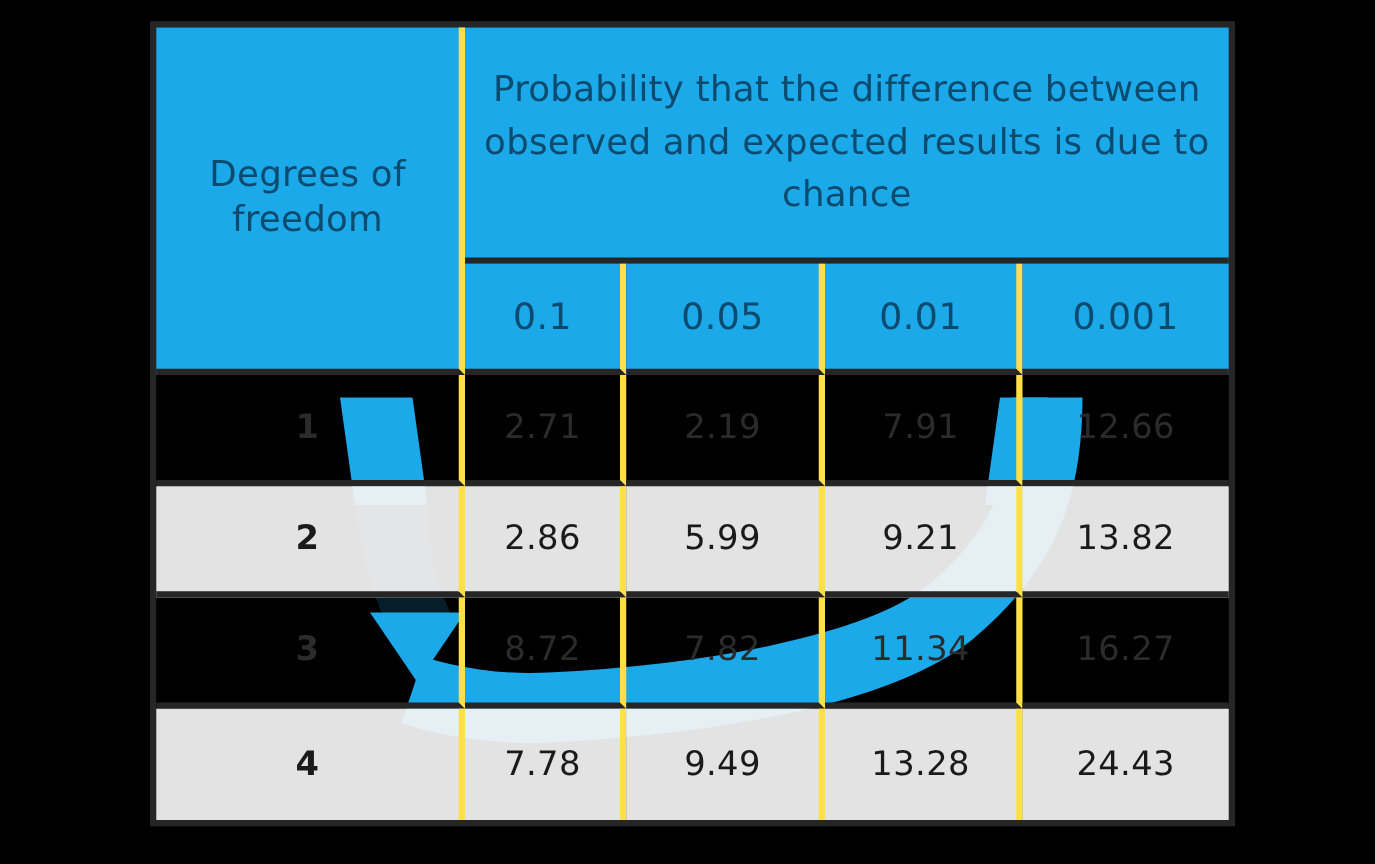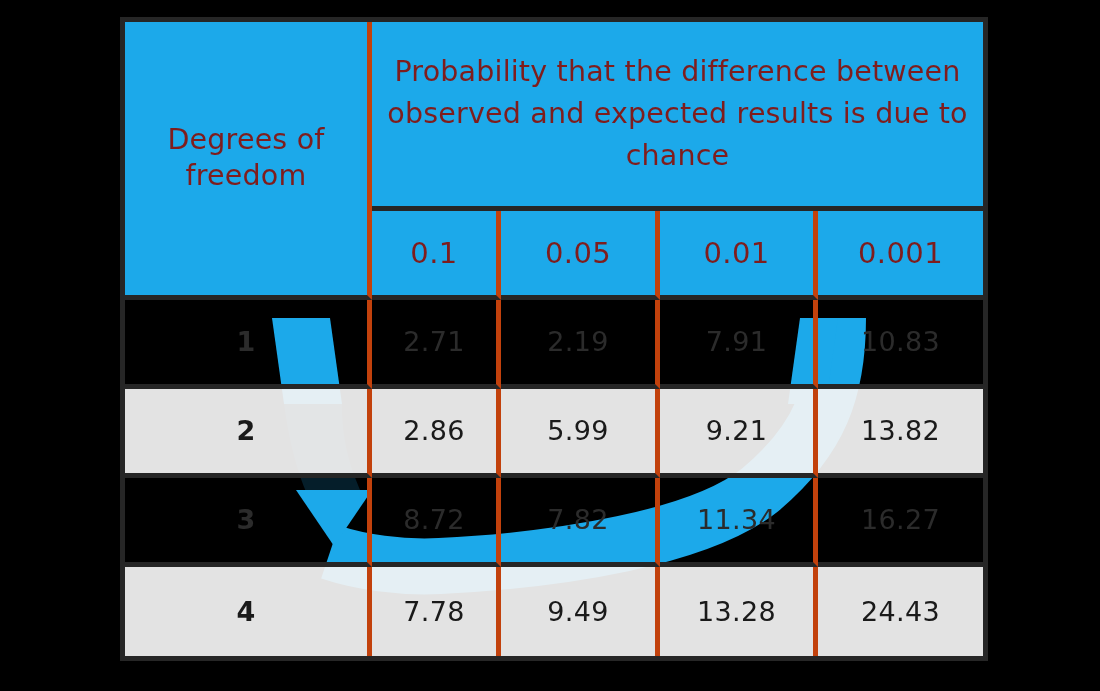--- a/index.html
+++ b/index.html
@@ -51,27 +51,27 @@
   }
 
   table.chi td {
     padding: 0;
     vertical-align: middle;
     text-align: center;
     position: relative;
   }
 
   
-  .cell-border-r { border-right: 5px solid #c2410c; }
+  .cell-border-r { border-right: 5px solid #fde047; }
   .cell-border-b { border-bottom: 5px solid #262626; }
 
   
   .hdr {
     background: #1CA9EA;
-    color: #7f1d1d;
+    color: #0c4a6e;
   }
   .hdr-title {
     font-size: 28.5px;
     line-height: 1.46;
     text-align: left;
     padding: 12px 18px 12px 22px;
     font-weight: 400;
     letter-spacing: 0.2px;
   }
   .hdr-dof {
@@ -190,21 +190,21 @@
           <td class="cellnum cell-border-r cell-border-b">
             <span>2.71</span>
           </td>
           <td class="cellnum cell-border-r cell-border-b">
             <span>2.19</span>
           </td>
           <td class="cellnum cell-border-r cell-border-b">
             <span>7.91</span>
           </td>
           <td class="cellnum cell-border-b">
-            <span>10.83</span>
+            <span>12.66</span>
           </td>
         </tr>
 
         <tr class="r-data row-light">
           <td class="cellnum dof cell-border-r cell-border-b semi">
             <span>2</span>
           </td>
           <td class="cellnum cell-border-r cell-border-b semi">
             <span>2.86</span>
           </td>

